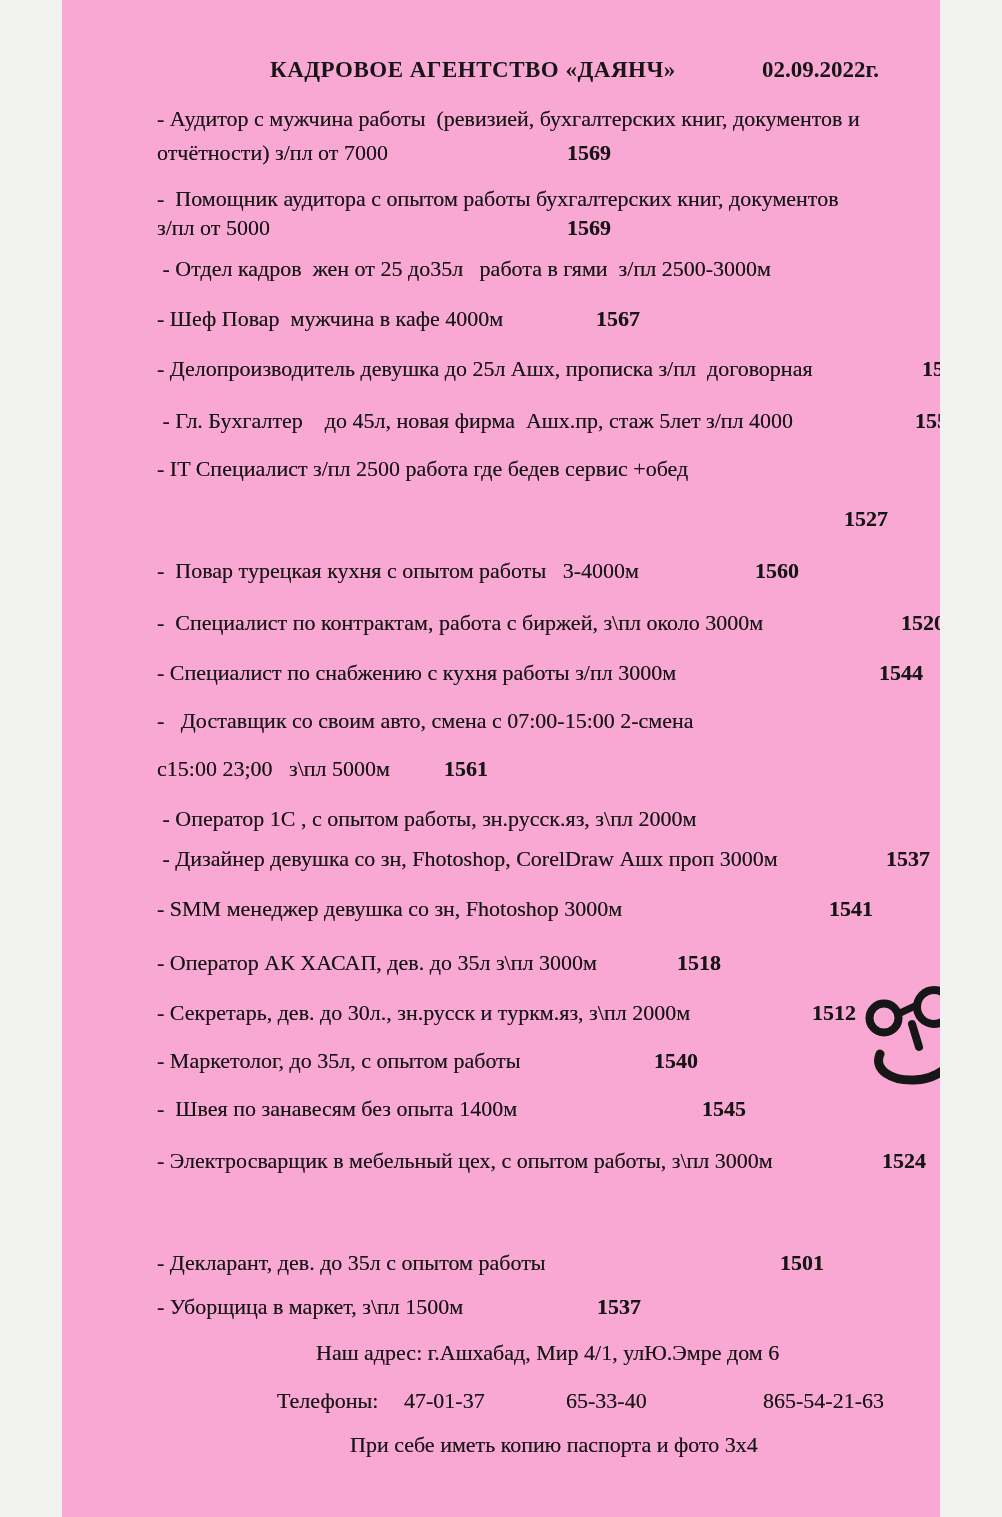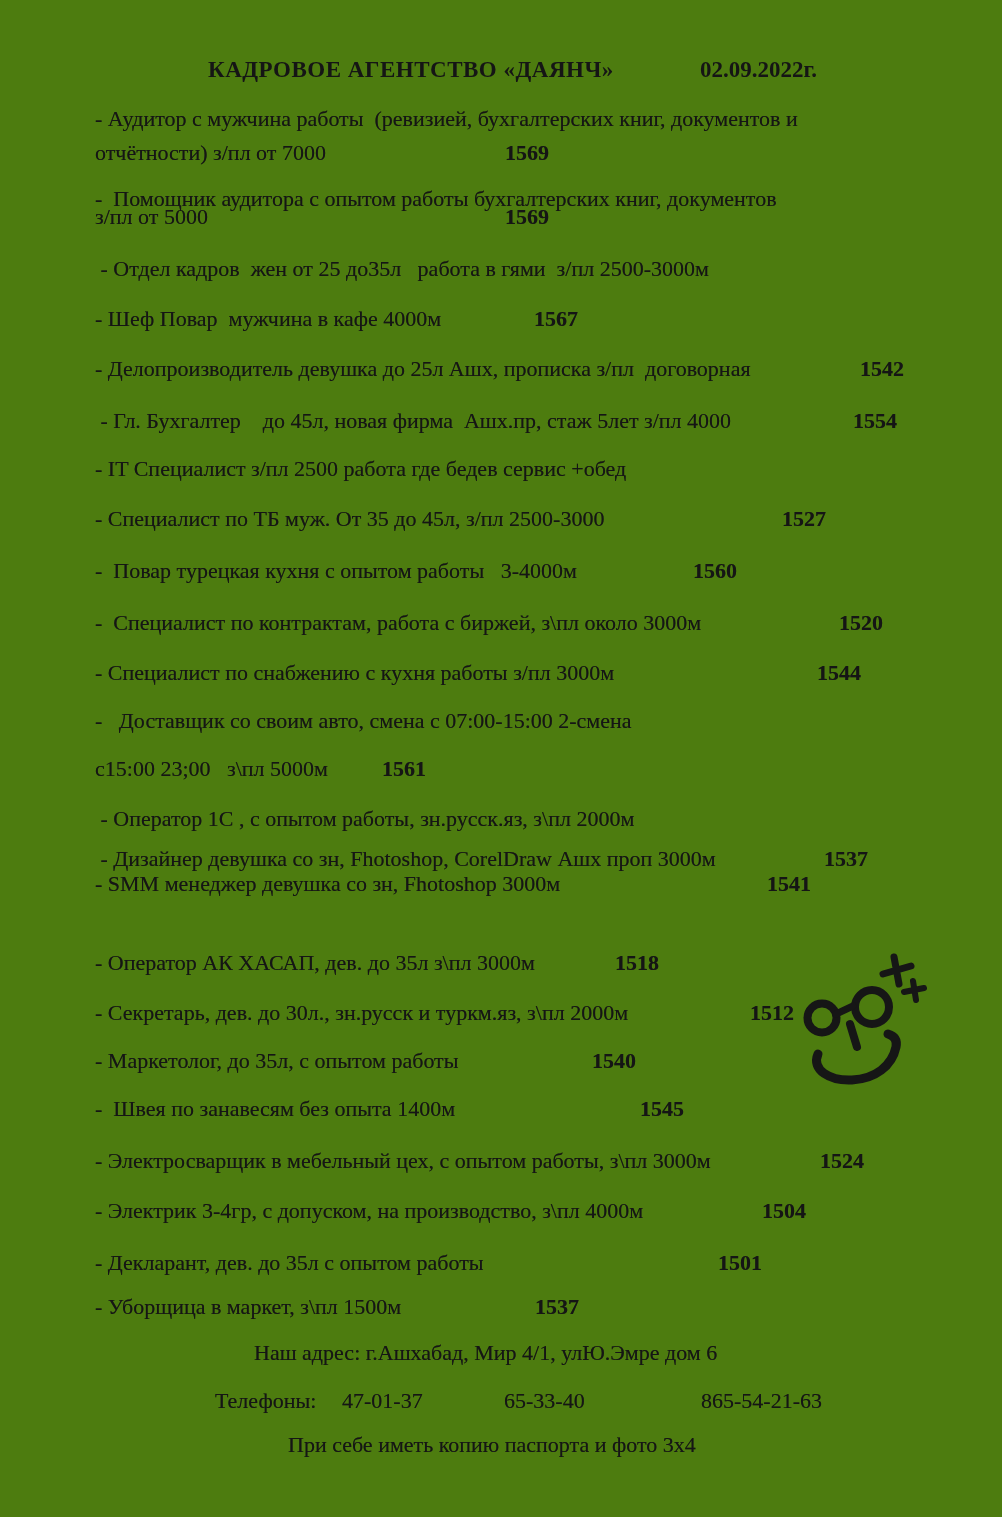--- a/index.html
+++ b/index.html
@@ -1,18 +1,18 @@
 <!DOCTYPE html>
 <html><head>
 <meta charset="utf-8">
 <style>
   html,body{margin:0;padding:0;background:#f2f2f1;}
   .page{
-    position:relative;width:1002px;height:1517px;margin:0 auto;
-    background:#4d7c0f;overflow:hidden;
+    position:relative;width:878px;height:1517px;margin:0 auto;
+    background:#f9a8d4;overflow:hidden;
     font-family:"Liberation Serif","DejaVu Serif",serif;
     color:#151515;
   }
   .trow{position:absolute;left:0;width:100%;box-sizing:border-box;white-space:pre;}
   .title-text{position:absolute;left:208px;top:0;font-size:23px;font-weight:bold;letter-spacing:.5px;}
   .title-date{position:absolute;left:700px;top:0;font-size:23px;font-weight:bold;}
   .row{
     position:absolute;left:0;width:100%;box-sizing:border-box;
     padding-left:95px;font-size:22px;line-height:27px;white-space:pre;
     text-shadow:0 0 .5px rgba(20,20,20,.55);
@@ -33,44 +33,43 @@
 
   <div class="trow" style="top:57px;height:30px">
     <span class="title-text">КАДРОВОЕ АГЕНТСТВО «ДАЯНЧ»</span>
     <span class="title-date">02.09.2022г.</span>
   </div>
 
   <div class="row" style="top:105px"><span>- Аудитор с мужчина работы  (ревизией, бухгалтерских книг, документов и</span></div>
   <div class="row" style="top:139px"><span>отчётности) з/пл от 7000</span><span class="ref" style="left:505px">1569</span></div>
 
   <div class="row" style="top:185px"><span>-  Помощник аудитора с опытом работы бухгалтерских книг, документов</span></div>
-  <div class="row" style="top:203px"><span>з/пл от 5000</span><span class="ref" style="left:505px">1569</span></div>
+  <div class="row" style="top:214px"><span>з/пл от 5000</span><span class="ref" style="left:505px">1569</span></div>
 
   <div class="row" style="top:255px"><span> - Отдел кадров  жен от 25 до35л   работа в гями  з/пл 2500-3000м</span></div>
   <div class="row" style="top:305px"><span>- Шеф Повар  мужчина в кафе 4000м</span><span class="ref" style="left:534px">1567</span></div>
   <div class="row" style="top:355px"><span>- Делопроизводитель девушка до 25л Ашх, прописка з/пл  договорная</span><span class="ref" style="left:860px">1542</span></div>
   <div class="row" style="top:407px"><span> - Гл. Бухгалтер    до 45л, новая фирма  Ашх.пр, стаж 5лет з/пл 4000</span><span class="ref" style="left:853px">1554</span></div>
   <div class="row" style="top:455px"><span>- IT Специалист з/пл 2500 работа где бедев сервис +обед</span></div>
-  <div class="row" style="top:505px"><span>- Специалист по ТБ муж. От 35 до 45л, з/пл 2500-3000</span><span class="ref" style="left:782px">1527</span></div>
+  <div class="row" style="top:505px"><span class="ref" style="left:782px">1527</span></div>
   <div class="row" style="top:557px"><span>-  Повар турецкая кухня с опытом работы   3-4000м</span><span class="ref" style="left:693px">1560</span></div>
   <div class="row" style="top:609px"><span>-  Специалист по контрактам, работа с биржей, з\пл около 3000м</span><span class="ref" style="left:839px">1520</span></div>
   <div class="row" style="top:659px"><span>- Специалист по снабжению с кухня работы з/пл 3000м</span><span class="ref" style="left:817px">1544</span></div>
 
   <div class="row" style="top:707px"><span>-   Доставщик со своим авто, смена с 07:00-15:00 2-смена</span></div>
   <div class="row" style="top:755px;padding-left:95px"><span>с15:00 23;00   з\пл 5000м</span><span class="ref" style="left:382px">1561</span></div>
 
   <div class="row" style="top:805px"><span> - Оператор 1С , с опытом работы, зн.русск.яз, з\пл 2000м</span></div>
   <div class="row" style="top:845px"><span> - Дизайнер девушка со зн, Fhotoshop, CorelDraw Ашх проп 3000м</span><span class="ref" style="left:824px">1537</span></div>
-  <div class="row" style="top:870px"><span>- SMM менеджер девушка со зн, Fhotoshop 3000м</span><span class="ref" style="left:767px">1541</span></div>
+  <div class="row" style="top:895px"><span>- SMM менеджер девушка со зн, Fhotoshop 3000м</span><span class="ref" style="left:767px">1541</span></div>
   <div class="row" style="top:949px"><span>- Оператор АК ХАСАП, дев. до 35л з\пл 3000м</span><span class="ref" style="left:615px">1518</span></div>
   <div class="row" style="top:999px"><span>- Секретарь, дев. до 30л., зн.русск и туркм.яз, з\пл 2000м</span><span class="ref" style="left:750px">1512</span></div>
   <div class="row" style="top:1047px"><span>- Маркетолог, до 35л, с опытом работы</span><span class="ref" style="left:592px">1540</span></div>
   <div class="row" style="top:1095px"><span>-  Швея по занавесям без опыта 1400м</span><span class="ref" style="left:640px">1545</span></div>
   <div class="row" style="top:1147px"><span>- Электросварщик в мебельный цех, с опытом работы, з\пл 3000м</span><span class="ref" style="left:820px">1524</span></div>
-  <div class="row" style="top:1197px"><span>- Электрик 3-4гр, с допуском, на производство, з\пл 4000м</span><span class="ref" style="left:762px">1504</span></div>
   <div class="row" style="top:1249px"><span>- Декларант, дев. до 35л с опытом работы</span><span class="ref" style="left:718px">1501</span></div>
   <div class="row" style="top:1293px"><span>- Уборщица в маркет, з\пл 1500м</span><span class="ref" style="left:535px">1537</span></div>
 
   <div class="footer-line" style="top:1339px">
     <span class="f-abs" style="left:254px">Наш адрес: г.Ашхабад, Мир 4/1, улЮ.Эмре дом 6</span>
   </div>
   <div class="footer-line" style="top:1387px">
     <span class="f-abs" style="left:215px">Телефоны:</span>
     <span class="f-abs" style="left:342px">47-01-37</span>
     <span class="f-abs" style="left:504px">65-33-40</span>

